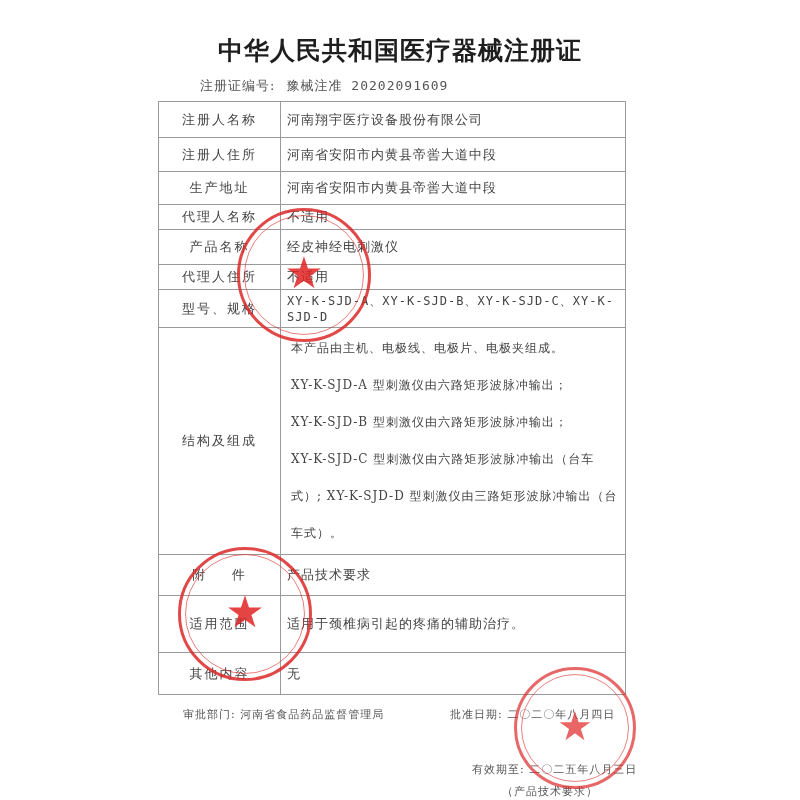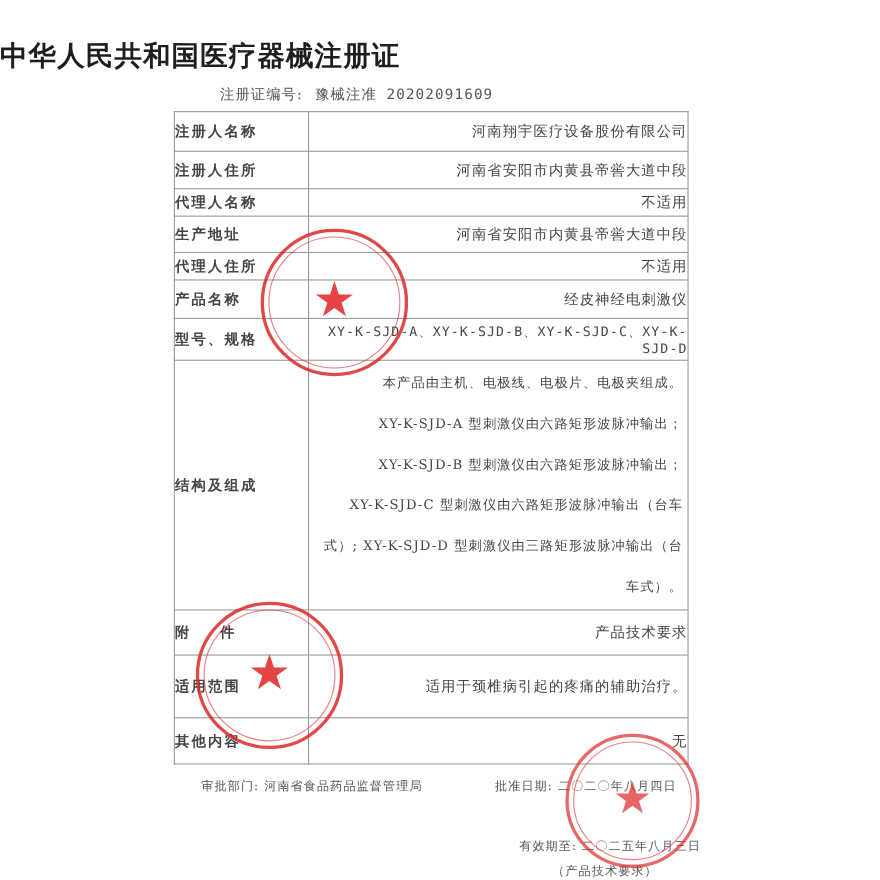--- a/index.html
+++ b/index.html
@@ -1,26 +1,26 @@
 <!DOCTYPE html>
 <html><head>
 <meta charset="utf-8">
 <style>
   html, body { margin:0; padding:0; background:#ffffff; }
   body { width:800px; height:800px; position:relative; overflow:hidden;
          font-family:"DejaVu Serif","Liberation Serif",serif; color:#3a3a3a; }
-  .title { position:absolute; left:0; width:800px; top:34px; text-align:left;
+  .title { position:absolute; left:0; width:800px; top:34px; text-align:center;
            font-size:25px; font-weight:bold; color:#1e1e1e; letter-spacing:1px; }
   .reg-no { position:absolute; left:200px; top:77px; font-size:13px; color:#555; letter-spacing:1px; }
   .reg-no .num { font-family:"DejaVu Sans Mono","Liberation Mono",monospace; margin-left:6px; }
   table.cert { position:absolute; left:158px; top:101px; width:468px; border-collapse:collapse;
                table-layout:fixed; }
   table.cert td { border:1px solid #9a9a9a; font-size:13px; color:#444; padding:0; }
-  table.cert td.label { width:121px; text-align:left; letter-spacing:2px;font-weight:bold; }
-  table.cert td.value { padding-left:6px; letter-spacing:1px;text-align:right; }
+  table.cert td.label { width:121px; text-align:center; letter-spacing:2px; }
+  table.cert td.value { padding-left:6px; letter-spacing:1px; }
   .mono { font-family:"DejaVu Sans Mono","Liberation Mono",monospace; letter-spacing:0; }
   .composition p { margin:4px; line-height:33px; font-size:12px; }
   .footer-left { position:absolute; left:183px; top:707px; font-size:11px; color:#555; letter-spacing:1px; }
   .footer-right { position:absolute; left:450px; top:707px; font-size:11px; color:#555; letter-spacing:1px; }
   .footer-right div { margin-bottom:7px; }
   .footer-right .r2 { padding-left:22px;margin-top:40px; }
   .footer-right .r3 { padding-left:52px; }
   .seal { position:absolute; border-radius:50%; border:3px solid rgba(220,40,40,0.85);
           box-sizing:border-box; pointer-events:none; }
   .seal .inner { position:absolute; inset:4px; border-radius:50%; border:1px solid rgba(220,40,40,0.6); }
@@ -39,35 +39,35 @@
 <table class="cert">
   <tbody>
       <tr style="height:36px">
     <td class="label">注册人名称</td>
     <td class="value">河南翔宇医疗设备股份有限公司</td>
   </tr>
   <tr style="height:34px">
     <td class="label">注册人住所</td>
     <td class="value">河南省安阳市内黄县帝喾大道中段</td>
   </tr>
-  <tr style="height:25px">
-    <td class="label">代理人名称</td>
-    <td class="value">不适用</td>
-  </tr>
   <tr style="height:33px">
     <td class="label">生产地址</td>
     <td class="value">河南省安阳市内黄县帝喾大道中段</td>
   </tr>
   <tr style="height:25px">
-    <td class="label">代理人住所</td>
+    <td class="label">代理人名称</td>
     <td class="value">不适用</td>
   </tr>
   <tr style="height:35px">
     <td class="label">产品名称</td>
     <td class="value">经皮神经电刺激仪</td>
+  </tr>
+  <tr style="height:25px">
+    <td class="label">代理人住所</td>
+    <td class="value">不适用</td>
   </tr>
   <tr style="height:38px">
     <td class="label">型号、规格</td>
     <td class="value mono" style="font-size:12px">XY-K-SJD-A、XY-K-SJD-B、XY-K-SJD-C、XY-K-SJD-D</td>
   </tr>
   <tr style="height:188px">
     <td class="label">结构及组成</td>
     <td class="value composition">
       <p>本产品由主机、电极线、电极片、电极夹组成。</p>
       <p>XY-K-SJD-A 型刺激仪由六路矩形波脉冲输出；</p>

